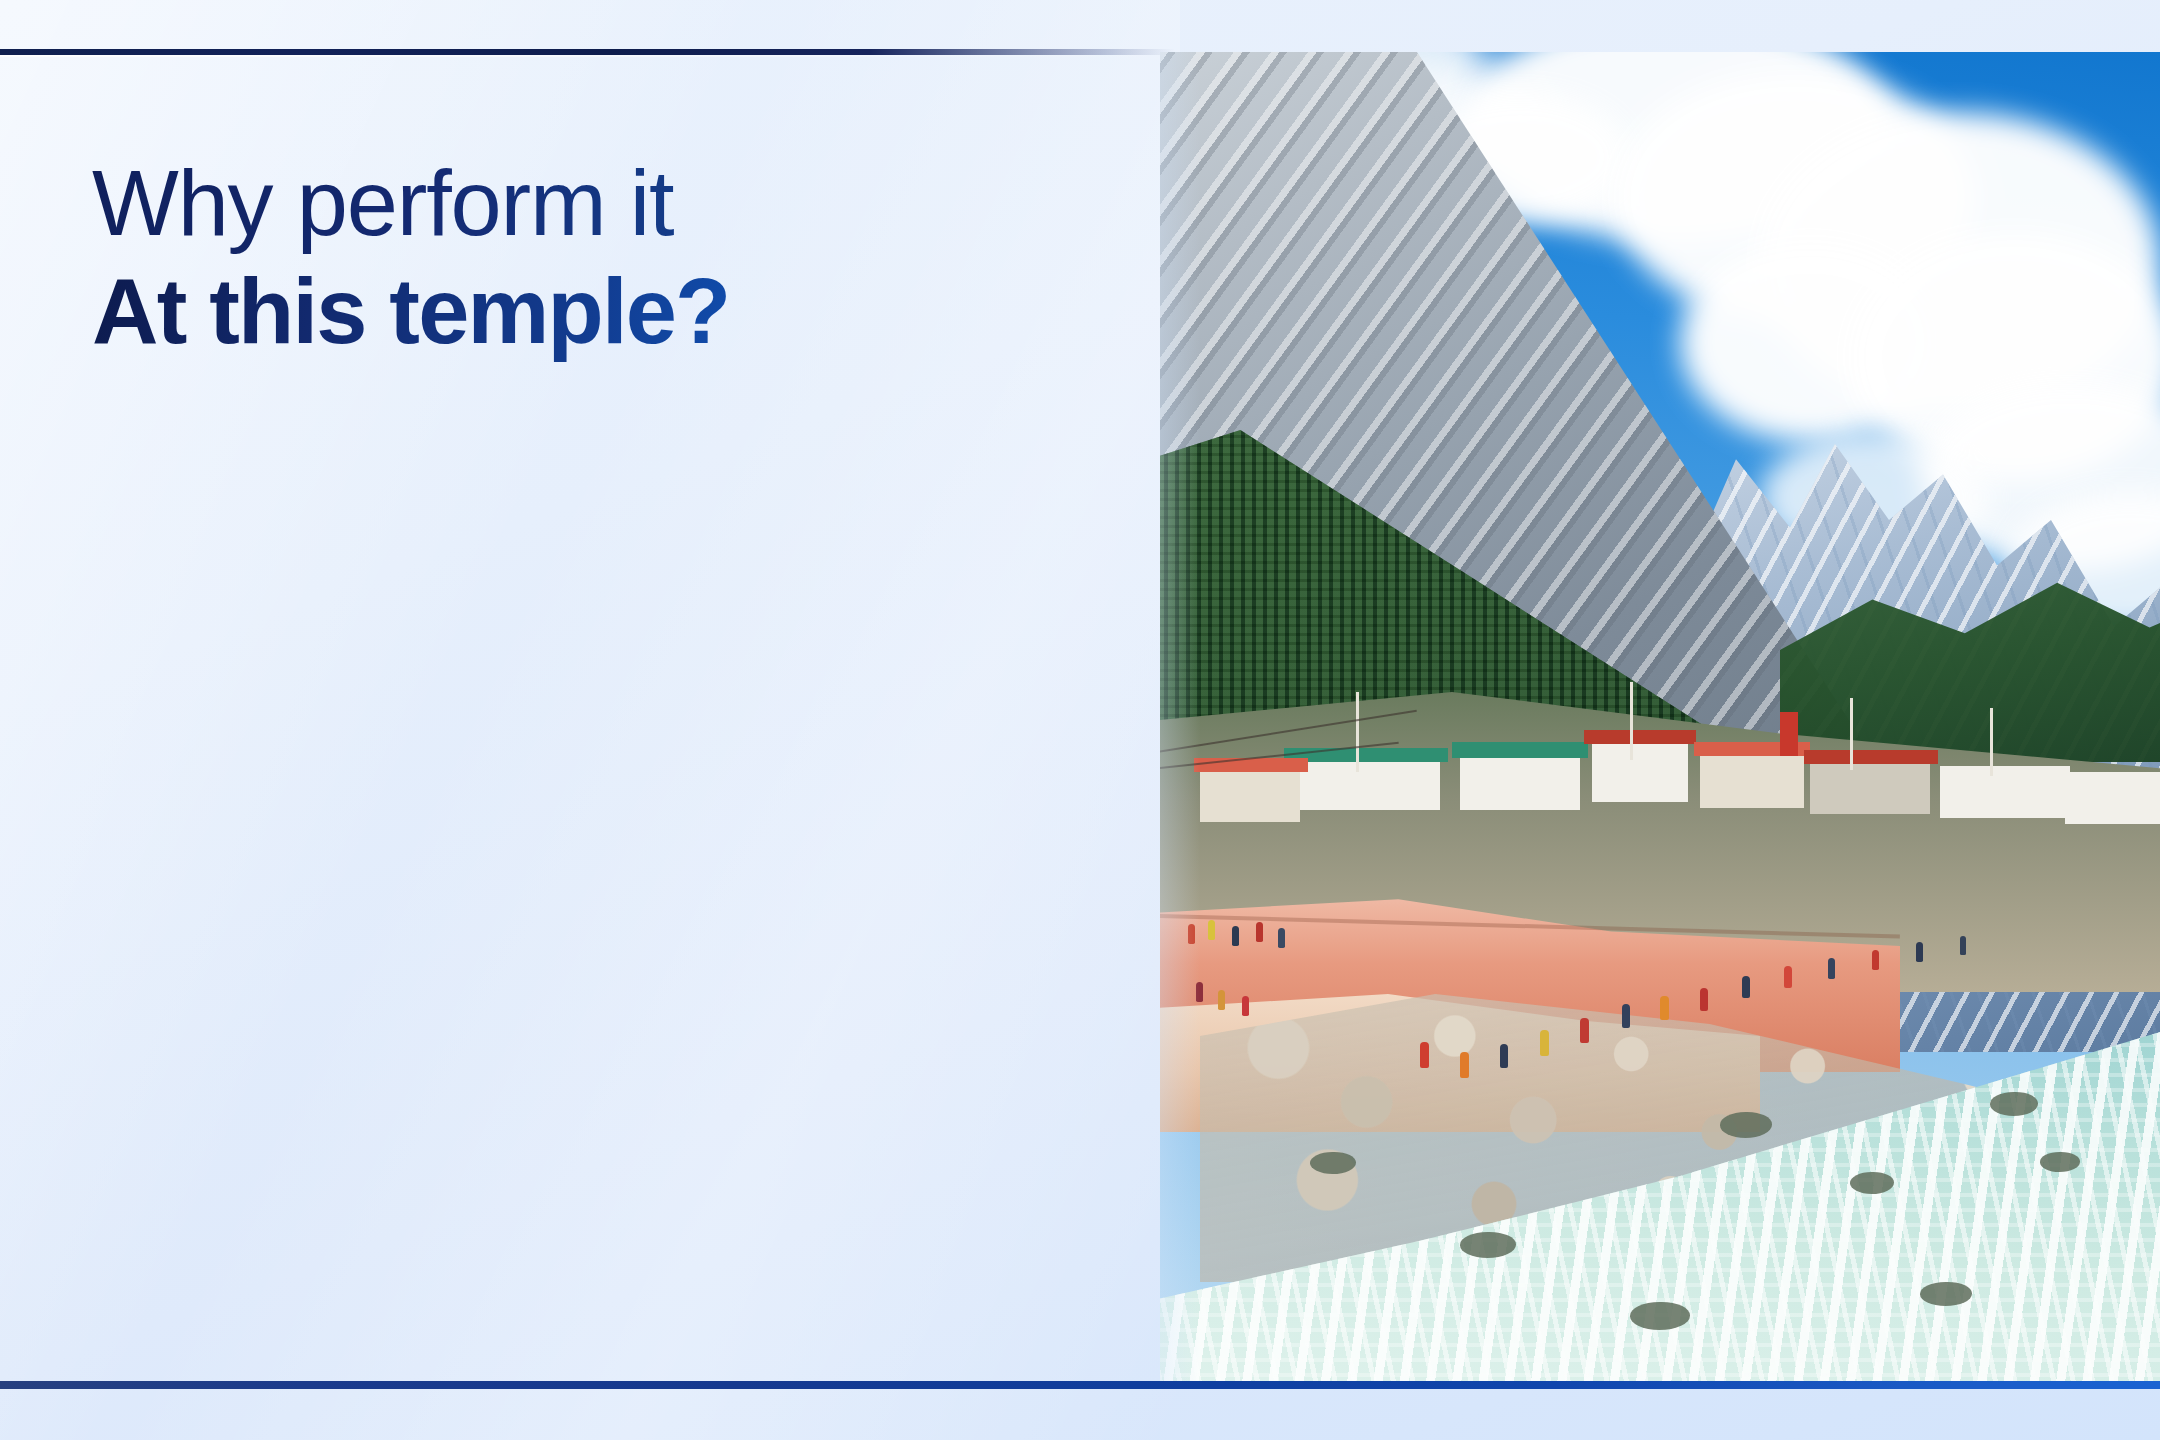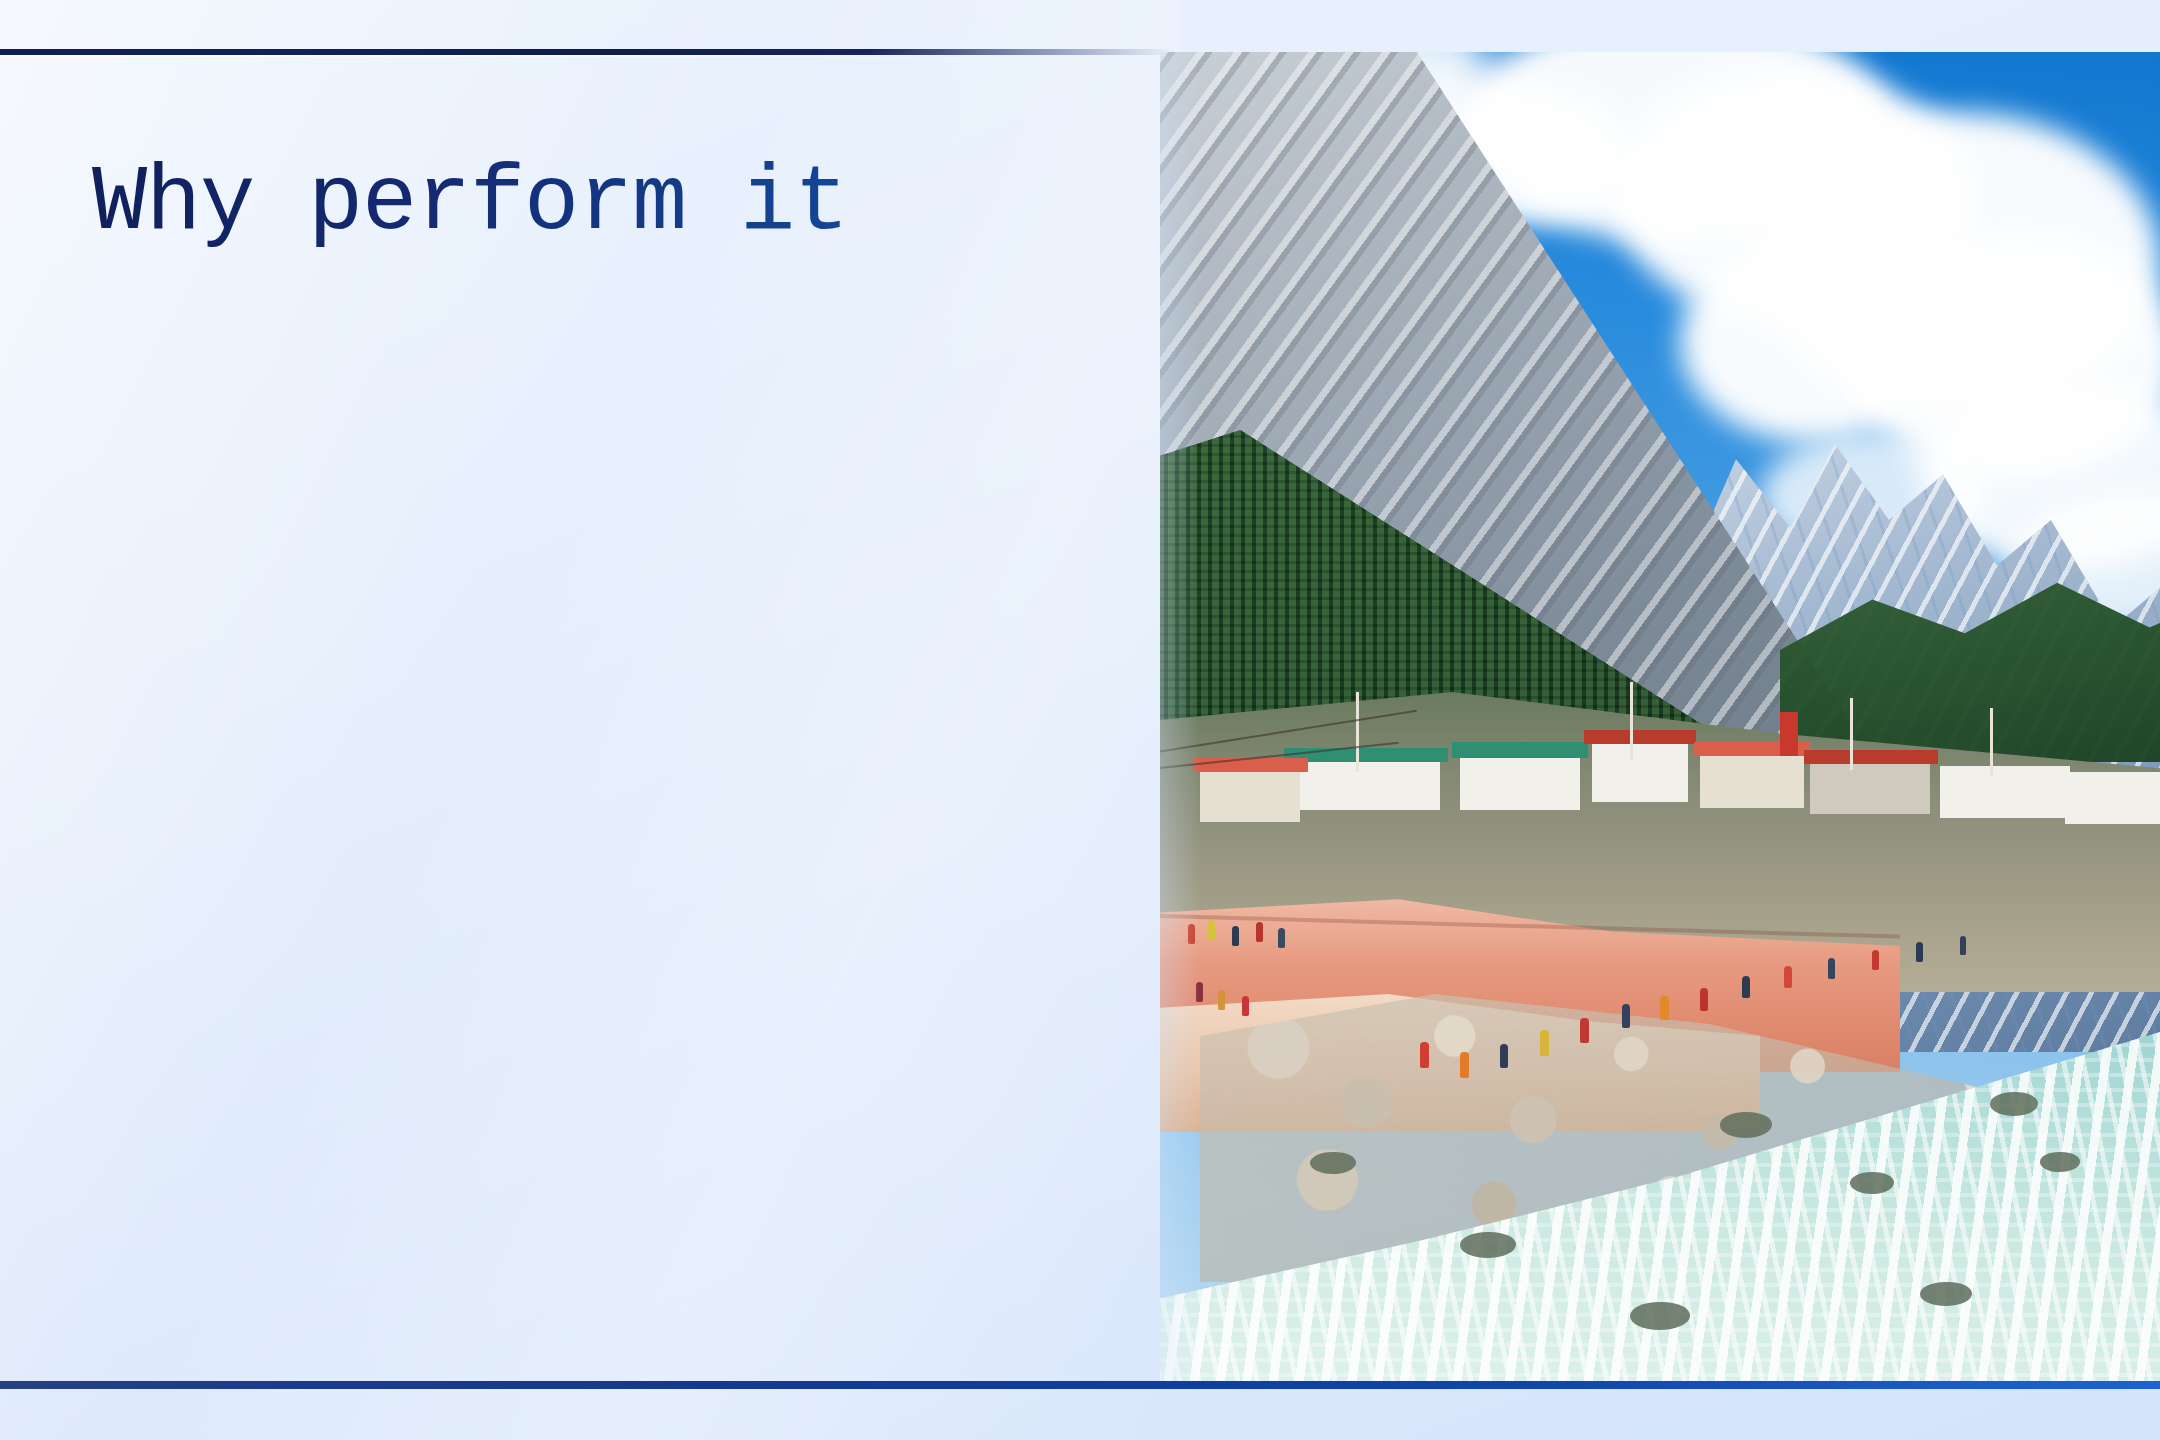--- a/index.html
+++ b/index.html
@@ -37,21 +37,21 @@
   }
 
   
   .rule-bottom{
     position:absolute;left:0;top:1381px;height:8px;width:2160px;
     background:linear-gradient(90deg,#27407f 0%,#1b3b8c 14%,#15398f 34%,#0f3fa0 56%,#1046ad 72%,#1a59c4 88%,#1a63d2 100%);
   }
 
   
   .copy{
-    position:absolute;left:92px;top:150px;width:1010px;font-family:Liberation Mono, monospace;
+    position:absolute;left:92px;top:150px;width:1010px;
   }
 
   .headline{
     margin:0;
     font-size:92px;
     line-height:1.17;
     letter-spacing:-1.2px;
     font-weight:400;
   }
   .headline .l1{
@@ -259,20 +259,21 @@
 <div class="slide">
 
   <div class="sheen"></div>
 
   <div class="rule-top"></div>
   <div class="rule-top-hair"></div>
 
   <div class="copy">
     <h1 class="headline">
       <span class="l1">Why perform it</span>
+      <span class="l2">At this temple?</span>
     </h1>
   </div>
 
   <div class="photo">
 
     <div class="layer sky"></div>
 
     <div class="cloud c10"></div>
     <div class="cloud c11"></div>
     <div class="cloud c1"></div>

